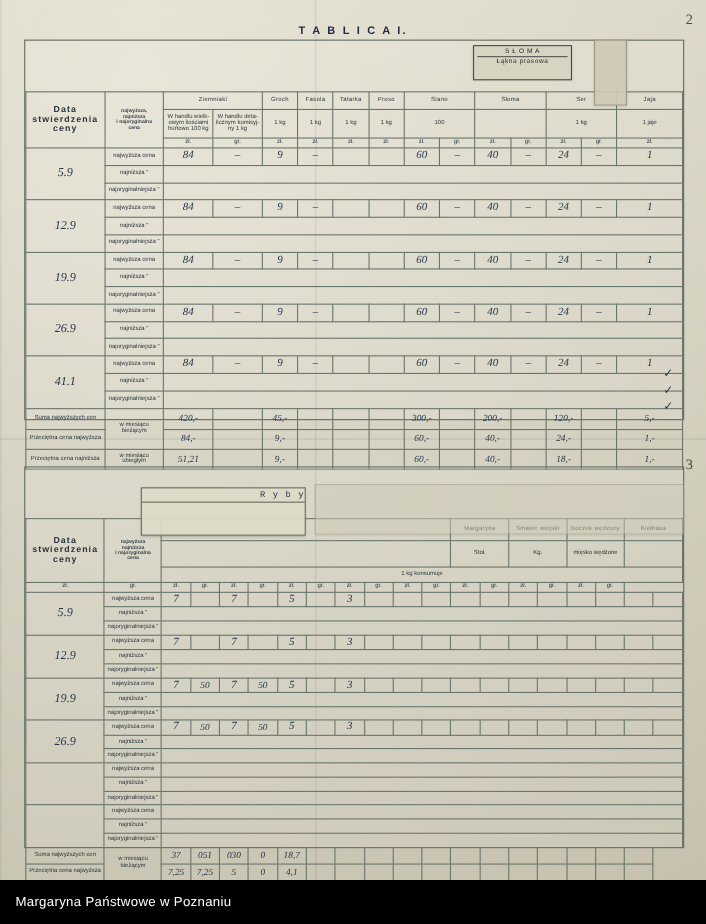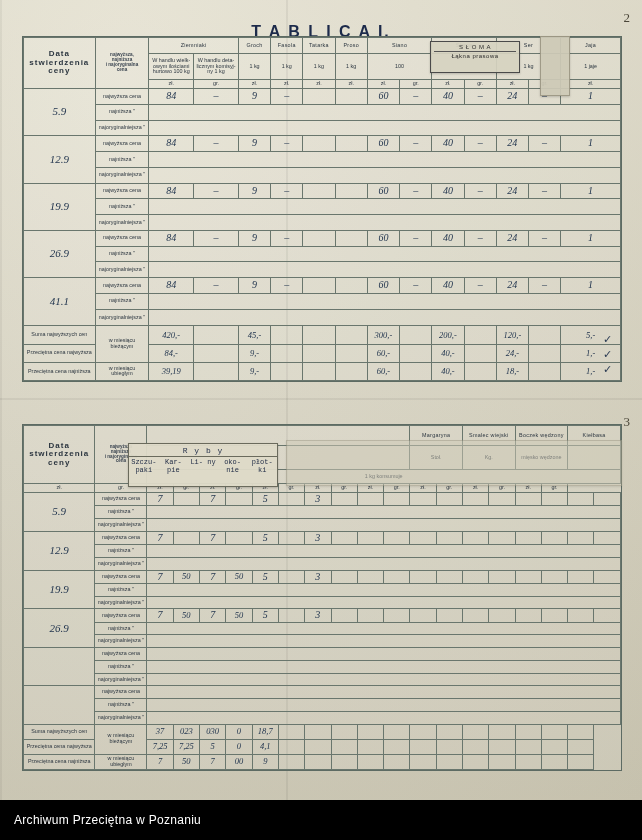--- a/index.html
+++ b/index.html
@@ -29,25 +29,25 @@
 
   .page-num{
     position:absolute;right:12px;
     font-family:"Liberation Serif", serif;
     font-size:13px;color:#4a4638;
   }
 
   .tbl-title{
     position:absolute;width:100%;text-align:center;
     font-family:"Liberation Sans", sans-serif;
-    font-size:16px;font-weight:bold;letter-spacing:2px;color:#1c2a4a;
+    font-size:10px;font-weight:bold;letter-spacing:2px;color:#1c2a4a;
   }
 
   .table-wrap{position:absolute;border:1px solid #5d6b63;background:rgba(255,255,255,0.10);}
-  table.grid{border-collapse:collapse;width:100%;height:100%;table-layout:fixed;}
+  table.grid{border-collapse:collapse;width:100%;height:100%;table-layout:fixed;margin-top:46px;}
   table.grid th, table.grid td{
     border:1px solid #69766d;
     font-size:5.4px;
     color:#2c3640;
     text-align:center;
     vertical-align:middle;
     padding:0;
     font-family:"Liberation Sans", sans-serif;
     line-height:1.05;
     overflow:hidden;
@@ -83,21 +83,21 @@
     box-shadow:0 1px 2px rgba(0,0,0,0.18);
   }
   .ryby-strip{
     position:absolute;
     background:rgba(222,218,200,0.95);
     border:1px solid #6a6a5c;
     box-shadow:0 1px 2px rgba(0,0,0,0.2);
   }
   .ryby-title{
     font-family:"Liberation Mono", monospace;
-    font-size:8px;color:#24304a;text-align:center;letter-spacing:1px;
+    font-size:8px;color:#24304a;text-align:right;letter-spacing:1px;
   }
   .ryby-cols{
     display:flex;font-family:"Liberation Mono", monospace;font-size:7px;color:#1e2a44;
   }
   .ryby-cols div{flex:1;text-align:center;line-height:1.1;}
   .footer{
     position:absolute;left:0;bottom:0;width:642px;height:40px;
     background:#000;color:#fff;
     font-family:"Liberation Sans", sans-serif;
     font-size:12px;
@@ -353,21 +353,21 @@
           <td></td>
           <td><span class="hand hand-sm">40,-</span></td>
           <td></td>
           <td><span class="hand hand-sm">24,-</span></td>
           <td></td>
           <td><span class="hand hand-sm">1,-</span></td>
         </tr>
         <tr style="height:15px;">
           <td class="rowlbl">Przeciętna cena najniższa</td>
           <td class="sub">w miesiącu<br>ubiegłym</td>
-          <td><span class="hand hand-sm">39,19</span></td>
+          <td><span class="hand hand-sm">51,21</span></td>
           <td></td>
           <td><span class="hand hand-sm">9,-</span></td>
           <td></td>
           <td></td>
           <td></td>
           <td><span class="hand hand-sm">60,-</span></td>
           <td></td>
           <td><span class="hand hand-sm">40,-</span></td>
           <td></td>
           <td><span class="hand hand-sm">18,-</span></td>
@@ -615,21 +615,21 @@
           </tr>
         <tr style="height:11px;">
             <td class="rowlbl">najoryginalniejsza  "</td>
             <td colspan="18"></td>
           </tr>
 
         <tr style="height:13px;">
           <td class="rowlbl">Suma najwyższych cen</td>
           <td class="sub" rowspan="2">w miesiącu<br>bieżącym</td>
           <td><span class="hand hand-sm">37</span></td>
-          <td><span class="hand hand-sm">023</span></td>
+          <td><span class="hand hand-sm">051</span></td>
           <td><span class="hand hand-sm">030</span></td>
           <td><span class="hand hand-sm">0</span></td>
           <td><span class="hand hand-sm">18,7</span></td>
           <td></td>
             <td></td>
           <td></td>
             <td></td>
           <td></td>
             <td></td>
           <td></td>
@@ -680,33 +680,21 @@
           <td></td>
             <td></td>
         </tr>
       </tbody>
     </table>
   </div>
 
   <div class="ryby-strip" style="left:128px;top:443px;width:148px;height:42px;">
     <div class="ryby-title" style="margin-top:2px;">R y b y</div>
     <div style="border-top:1px solid #6a6a5c;margin:1px 0 0 0;"></div>
-    <div class="ryby-cols" style="margin-top:2px;">
-      <div>Szczu-
-paki</div>
-      <div>Kar-
-pie</div>
-      <div>Li-
-ny</div>
-      <div>oko-
-nie</div>
-      <div>płot-
-ki</div>
-    </div>
   </div>
 
   <div class="paste" style="left:286px;top:440px;width:334px;height:44px;opacity:.55;"></div>
 
 </div>
 
 <div class="footer">
-  <span>Archiwum Przeciętna w Poznaniu</span>
+  <span>Margaryna Państwowe w Poznaniu</span>
 </div>
 
 </body></html>

